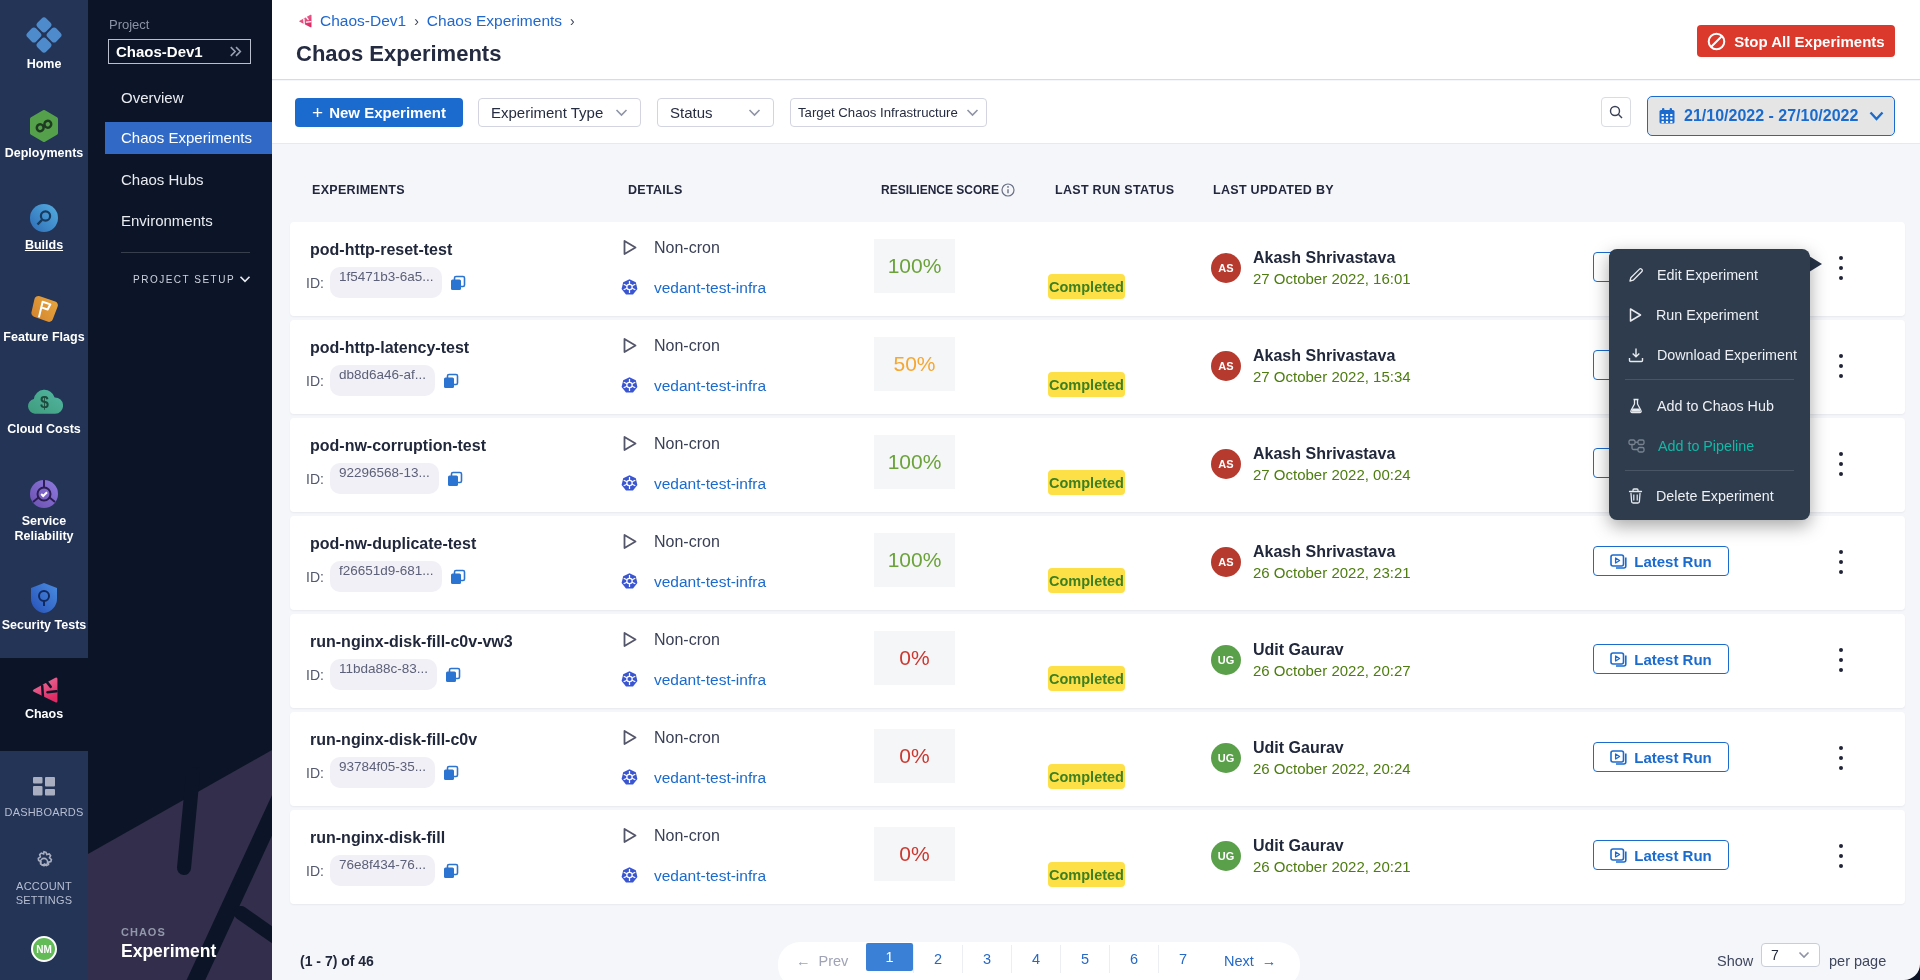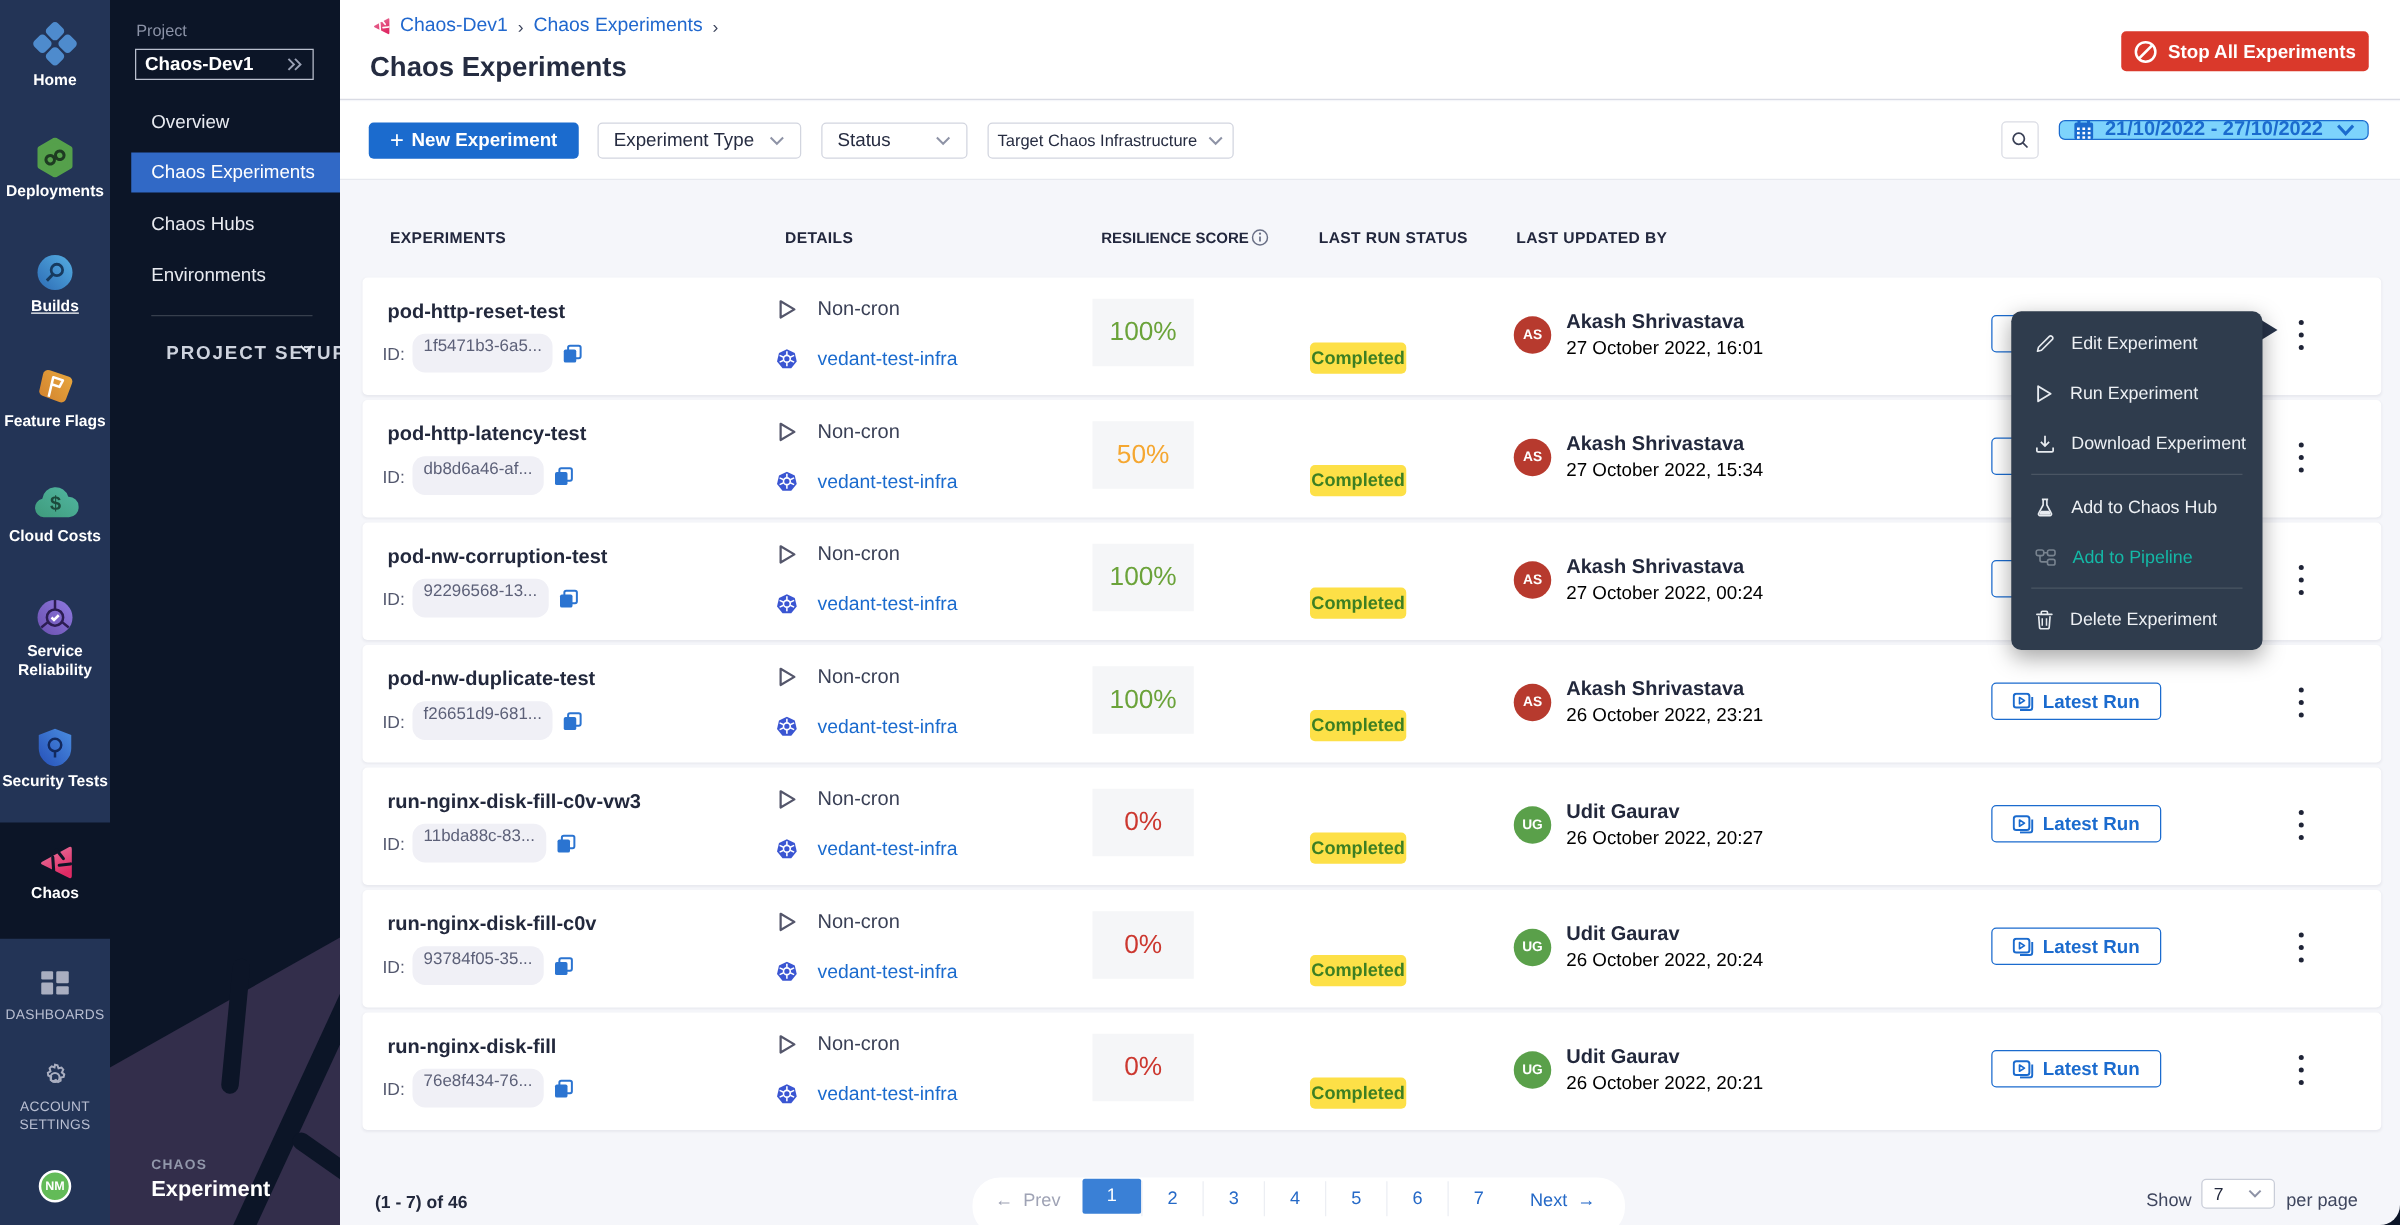--- a/index.html
+++ b/index.html
@@ -15,54 +15,54 @@
 #chaos-active { position:absolute; left:0; top:658px; width:88px; height:93px; background:#0c1527; }
 
 
 #sb2 { position:absolute; left:88px; top:0; width:184px; height:980px; background:#0c1527; overflow:hidden; z-index:20; }
 .projlbl { position:absolute; left:21px; top:17px; font-size:13px; color:#8b92a6; }
 .projsel { position:absolute; left:20px; top:39px; width:143px; height:25px; border:1px solid #b9bfcd; display:flex; align-items:center; padding:0 7px; }
 .projsel .nm { color:#fff; font-weight:bold; font-size:15px; flex:1; }
 .navitem { position:absolute; left:0; width:184px; height:32px; line-height:32px; padding-left:33px; font-size:15px; color:#e9ebf1; }
 .navitem.active { background:#3169c6; left:17px; width:167px; padding-left:16px; color:#fff; }
 .sb2div { position:absolute; left:33px; top:252px; width:129px; height:1px; background:rgba(255,255,255,0.18); }
-.psetup { position:absolute; left:33px; top:274px; white-space:nowrap; font-size:15px; font-weight:bold; letter-spacing:1.5px; color:#ced3de;padding-left:12px; }
+.psetup { position:absolute; left:33px; top:274px; white-space:nowrap; font-size:10px; font-weight:normal; letter-spacing:1.5px; color:#ced3de;padding-left:12px; }
 .sb2bot { position:absolute; left:33px; bottom:18px; z-index:5; }
 .sb2bot .a { font-size:11px; letter-spacing:1px; color:#9298ab; font-weight:bold; }
 .sb2bot .b { font-size:17.5px; font-weight:bold; color:#fff; margin-top:3px; }
 
 
 #main { position:absolute; left:272px; top:0; width:1648px; height:980px; background:#f5f6fa; border-bottom-right-radius:16px; overflow:hidden; }
 #hdr { position:absolute; left:0; top:0; width:1648px; height:80px; background:#fff; border-bottom:1px solid #d9dbe4; }
 #toolbar { position:absolute; left:0; top:81px; width:1648px; height:63px; background:#fff; border-bottom:1px solid #e7e9ef; }
 #title { position:absolute; left:24px; top:41px; font-size:22px; font-weight:bold; color:#252c41; }
 .btn-red { position:absolute; left:1425px; top:25px; width:198px; height:32px; background:#da392b; border-radius:4px; color:#fff; font-weight:bold; font-size:15px; display:flex; align-items:center; justify-content:center; gap:8px; }
 .btn-blue { position:absolute; left:23px; top:17px; width:168px; height:29px; background:#1b6bce; border-radius:4px; color:#fff; font-weight:bold; font-size:15px; display:flex; align-items:center; justify-content:center; gap:6px; }
 .drop { position:absolute; top:17px; height:29px; white-space:nowrap; border:1px solid #d2d5df; border-radius:4px; background:#fff; display:flex; align-items:center; justify-content:space-between; padding:0 12px; font-size:15px; color:#262c41; }
 #searchbtn { position:absolute; left:1329px; top:16px; width:30px; height:30px; border:1px solid #dadce4; border-radius:4px; background:#fff; display:flex; align-items:center; justify-content:center; }
-#daterange { position:absolute; left:1375px; top:15px; width:248px; height:16px; border:1.5px solid #1b6bce; border-radius:5px; background:#7dd3fc; display:flex; align-items:center; padding:0 10px; gap:8px; color:#1b6bce; font-weight:bold; font-size:16px; }
+#daterange { position:absolute; left:1375px; top:15px; width:248px; height:40px; border:1.5px solid #1b6bce; border-radius:5px; background:#e5e5e5; display:flex; align-items:center; padding:0 10px; gap:8px; color:#1b6bce; font-weight:bold; font-size:16px; }
 
 
 .th { position:absolute; top:183px; font-size:12.5px; font-weight:bold; color:#22273d; letter-spacing:0.3px; }
 .card { position:absolute; left:18px; width:1615px; height:94px; background:#fff; border-radius:4px; box-shadow:0 1px 2px rgba(40,41,61,0.06); }
 .ename { position:absolute; left:20px; top:19px; font-size:16px; font-weight:bold; color:#22283c; }
 .idrow { position:absolute; left:16px; top:51px; height:19px; display:flex; align-items:center; }
 .idrow .idl { font-size:14px; color:#53586e; }
 .idrow .pill { margin-left:6px; background:#f0f0f6; border-radius:10px; height:31px; line-height:19px; padding:0 9px; font-size:13.5px; color:#5c6078; }
 .playic { position:absolute; left:332px; top:17px; }
 .noncron { position:absolute; left:364px; top:17px; font-size:16px; color:#3a4056; }
 .k8sic { position:absolute; left:331px; top:57px; }
 .infra { position:absolute; left:364px; top:57px; font-size:15.5px; color:#1b6bce; }
 .score { position:absolute; left:584px; top:17px; width:81px; height:54px; background:#f5f6f8; display:flex; align-items:center; justify-content:center; font-size:21px; font-weight:normal; }
 .s-g { color:#6ba33a; } .s-o { color:#f5a731; } .s-r { color:#cc3830; }
 .cpill { position:absolute; left:758px; top:33px; width:77px; height:25px; background:#fde047; border-radius:4px; color:#3d7f22; font-size:14.5px; font-weight:bold; display:flex; align-items:center; justify-content:center;margin-top:19px; }
 .avatar { position:absolute; left:921px; top:31px; width:30px; height:30px; border-radius:50%; color:#fff; font-size:11px; font-weight:bold; display:flex; align-items:center; justify-content:center; }
 .av-r { background:#b73a2e; } .av-g { background:#5aa04a; }
 .uname { position:absolute; left:963px; top:27px; font-size:16px; font-weight:bold; color:#22283c; }
-.udate { position:absolute; left:963px; top:48px; font-size:15px; color:#000000; }
+.udate { position:absolute; left:963px; top:48px; font-size:15px; color:#4d7c0f; }
 .btn-run { position:absolute; left:1303px; top:30px; width:136px; height:30px; border:1.5px solid #1b6bce; border-radius:4px; background:#fff; color:#1b6bce; font-weight:bold; font-size:15px; display:flex; align-items:center; justify-content:center; gap:7px; }
 .kebab { position:absolute; left:1549px; top:34px; width:4px; }
 .kebab i { display:block; width:4px; height:4px; border-radius:50%; background:#1f2437; margin-bottom:6px; }
 
 
 #pgbar { position:absolute; left:506px; top:942px; width:522px; height:46px; background:#fff; border-radius:22px; }
 .pgnum { position:absolute; top:945px; width:49px; height:28px; line-height:28px; text-align:center; font-size:14.5px; color:#2569c7; border-left:1px solid #eceef3; }
 #pgactive { position:absolute; left:594px; top:943px; width:47px; height:28px; background:#3a80d6; border-radius:2px; color:#fff; font-size:14.5px; line-height:28px; text-align:center; }
 .pginfo { position:absolute; left:28px; top:953px; font-size:14px; font-weight:bold; color:#22283c; }
 .pgprev { position:absolute; left:524px; top:953px; font-size:14.5px; color:#9fa3b5; }

